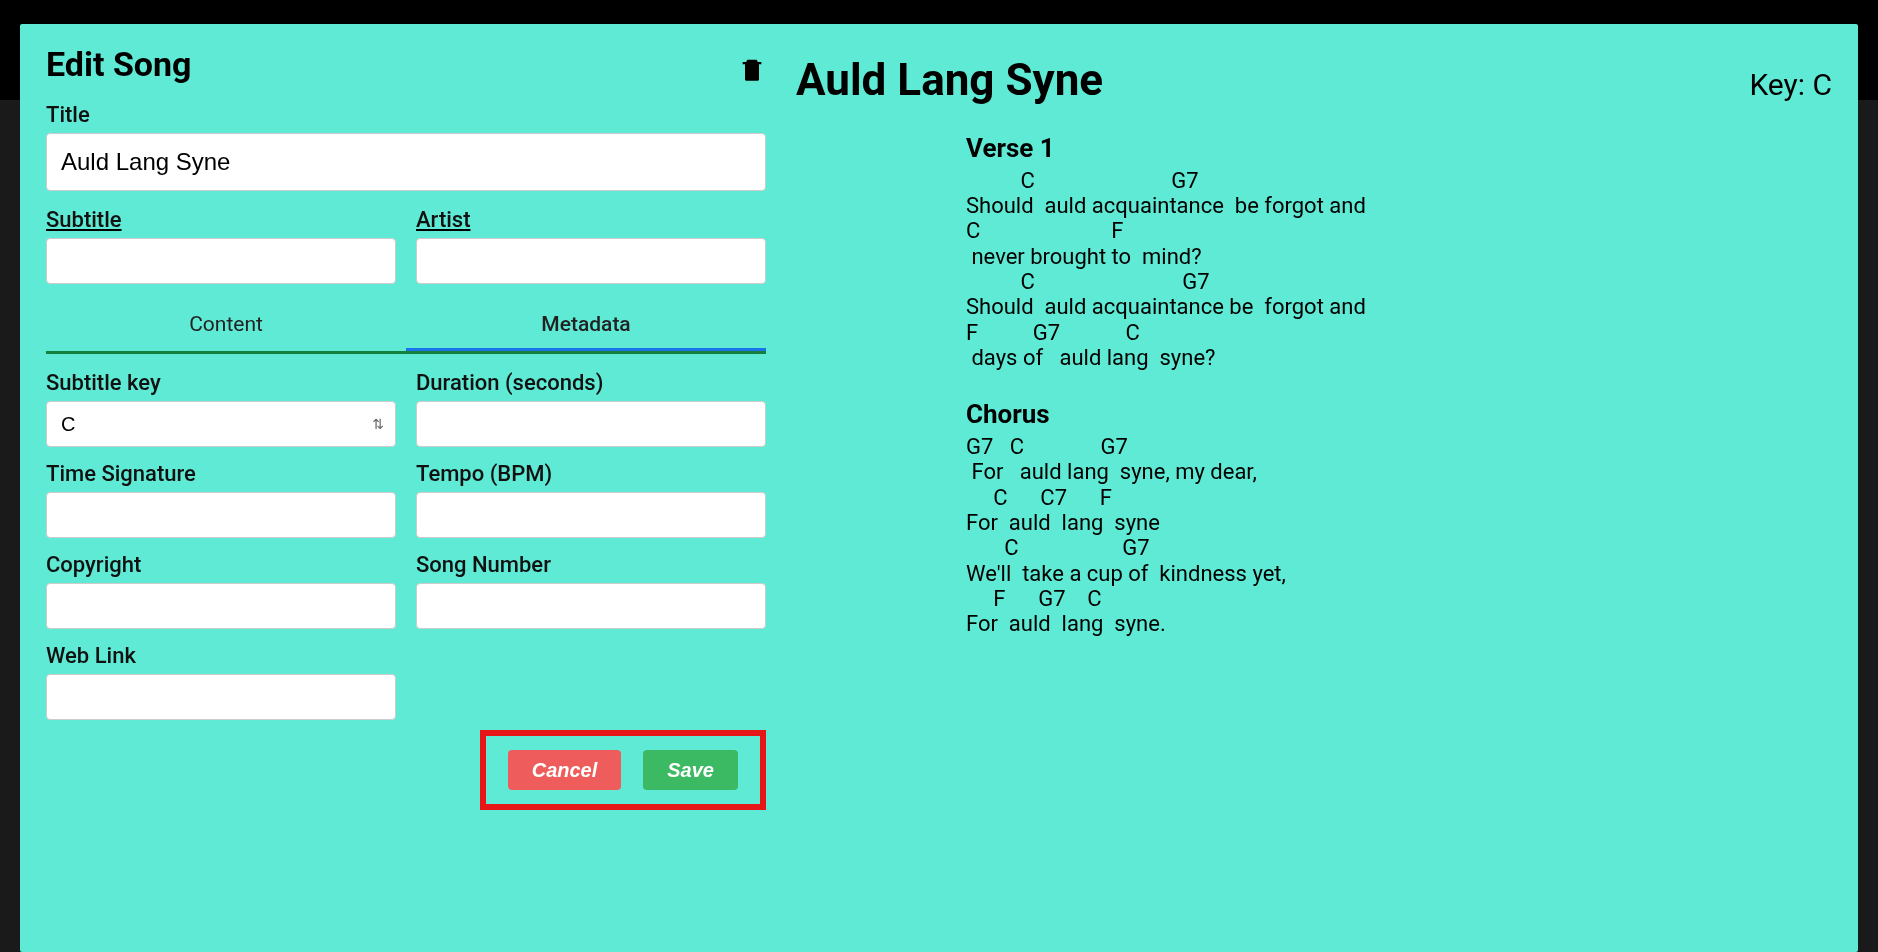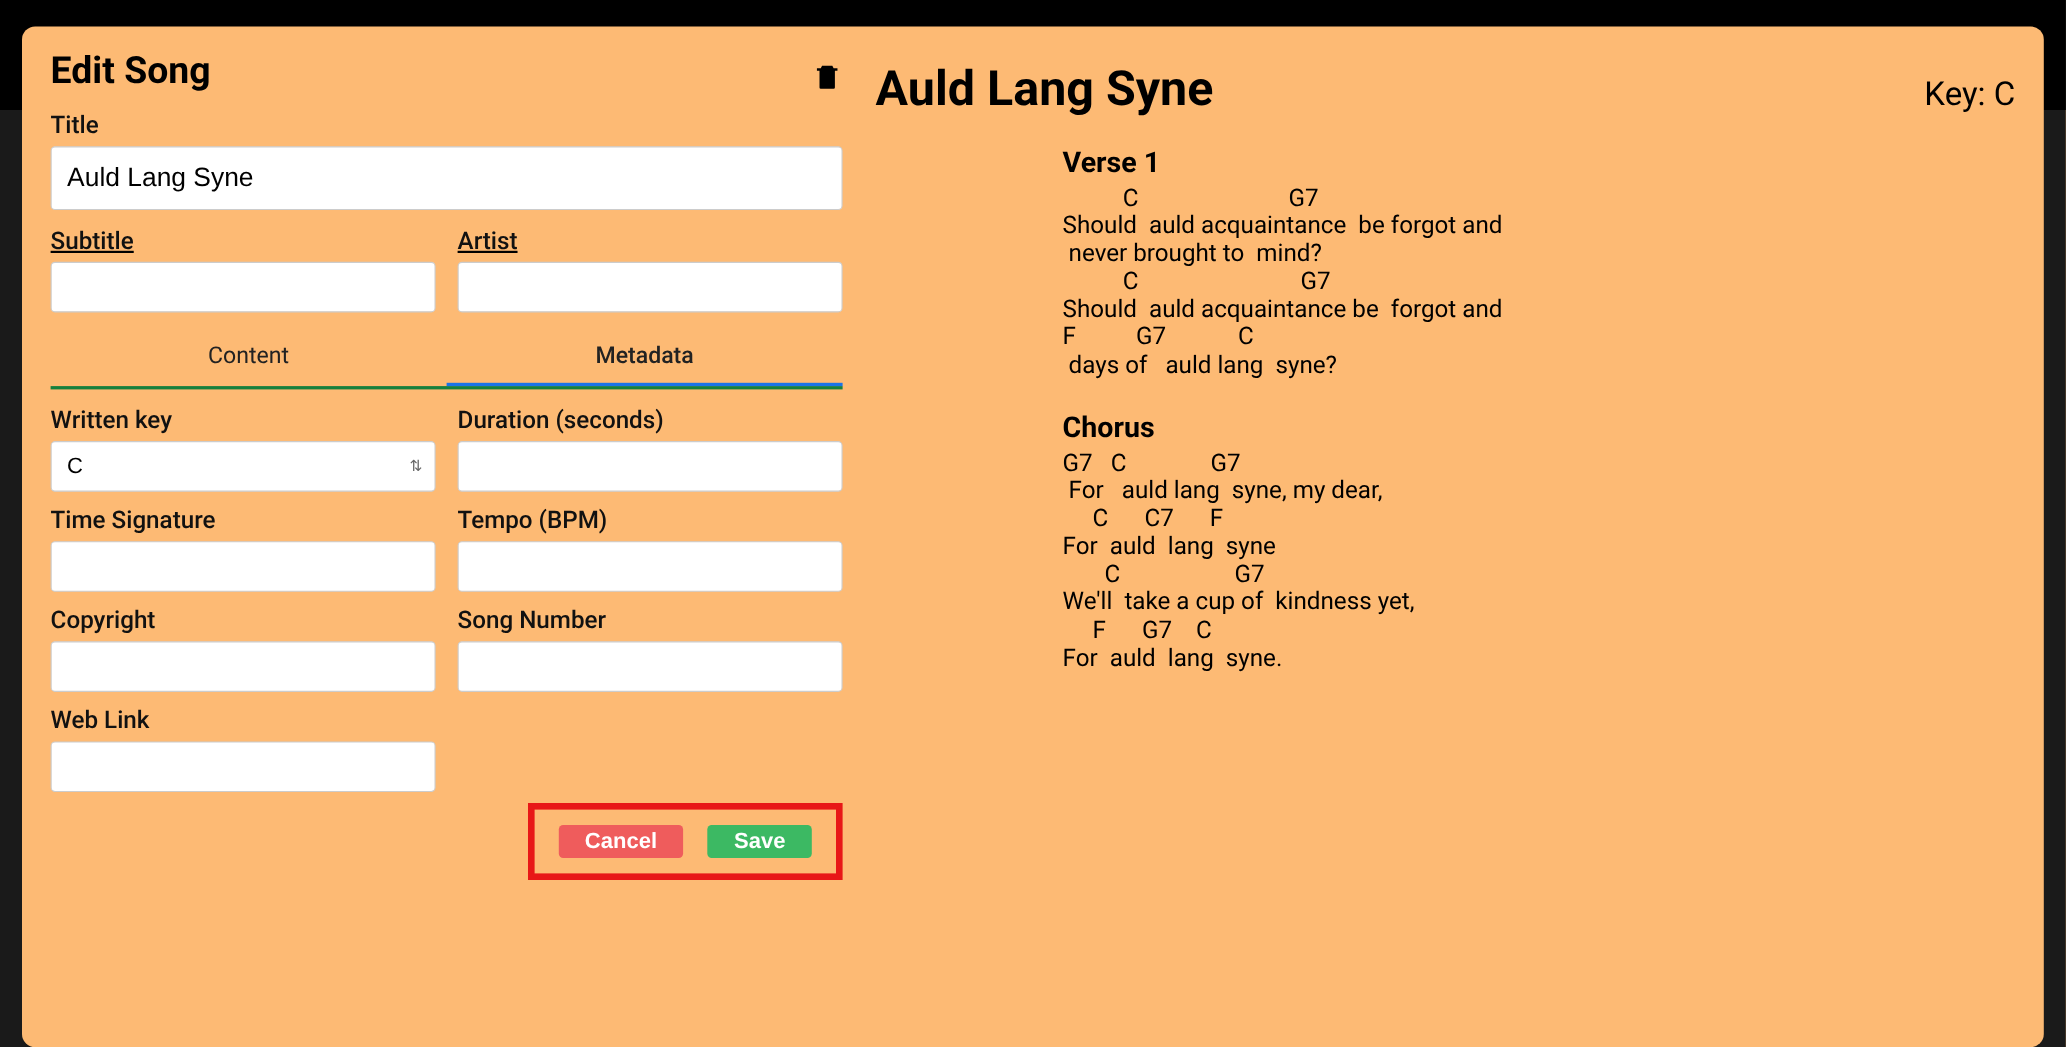--- a/index.html
+++ b/index.html
@@ -14,22 +14,22 @@
     top: 0; left: 0; right: 0;
     height: 100px;
     background: #000;
   }
   .modal {
     position: absolute;
     top: 24px;
     left: 20px;
     right: 20px;
     bottom: 0;
-    background: #fdba74;
-    border-radius: 12px;
+    background: #5eead4;
+    border-radius: 2px;
     display: flex;
     padding: 20px 26px;
     gap: 30px;
   }
   .form-pane {
     flex: 0 0 720px;
     display: flex;
     flex-direction: column;
     position: relative;
   }
@@ -113,28 +113,29 @@
     display: flex;
     justify-content: flex-end;
   }
   .actions-box {
     border: 6px solid #e81717;
     padding: 14px 22px;
     display: flex;
     gap: 22px;
   }
   .btn {
-    height: 30px;
+    height: 40px;
     padding: 0 24px;
     border: none;
     border-radius: 4px;
     font-size: 20px;
     font-weight: 600;
     color: #fff;
     cursor: pointer;
+    font-style: italic;
   }
   .btn-cancel { background: #ef5c5c; }
   .btn-save { background: #3cb963; }
   
   .preview-header {
     display: flex;
     justify-content: space-between;
     align-items: baseline;
     margin-bottom: 28px;
   }
@@ -199,21 +200,21 @@
       </div>
     </div>
 
     <div class="tabs">
       <div class="tab">Content</div>
       <div class="tab active">Metadata</div>
     </div>
 
     <div class="meta-grid">
       <div>
-        <div class="field-label">Written key</div>
+        <div class="field-label">Subtitle key</div>
         <div class="select-wrap">
           <input class="select-input" readonly="" value="C" style="">
           <span class="select-caret">⇅</span>
         </div>
       </div>
       <div>
         <div class="field-label">Duration (seconds)</div>
         <input class="text-input" value="" style="">
       </div>
       <div>
@@ -249,20 +250,21 @@
 
   <div class="preview-pane">
     <div class="preview-header">
       <div class="song-title">Auld Lang Syne</div>
       <div class="song-key">Key: C</div>
     </div>
     <div class="song-body" id="song-body">
         <div class="section-head">Verse 1</div>
         <div class="chord-line">          C                         G7</div>
         <div class="lyric-line">Should  auld acquaintance  be forgot and</div>
+        <div class="chord-line">C                        F</div>
         <div class="lyric-line"> never brought to  mind?</div>
         <div class="chord-line">          C                           G7</div>
         <div class="lyric-line">Should  auld acquaintance be  forgot and</div>
         <div class="chord-line">F          G7            C</div>
         <div class="lyric-line"> days of   auld lang  syne?</div>
         <div class="section-gap"></div>
         <div class="section-head">Chorus</div>
         <div class="chord-line">G7   C              G7</div>
         <div class="lyric-line"> For   auld lang  syne, my dear,</div>
         <div class="chord-line">     C      C7      F</div>

